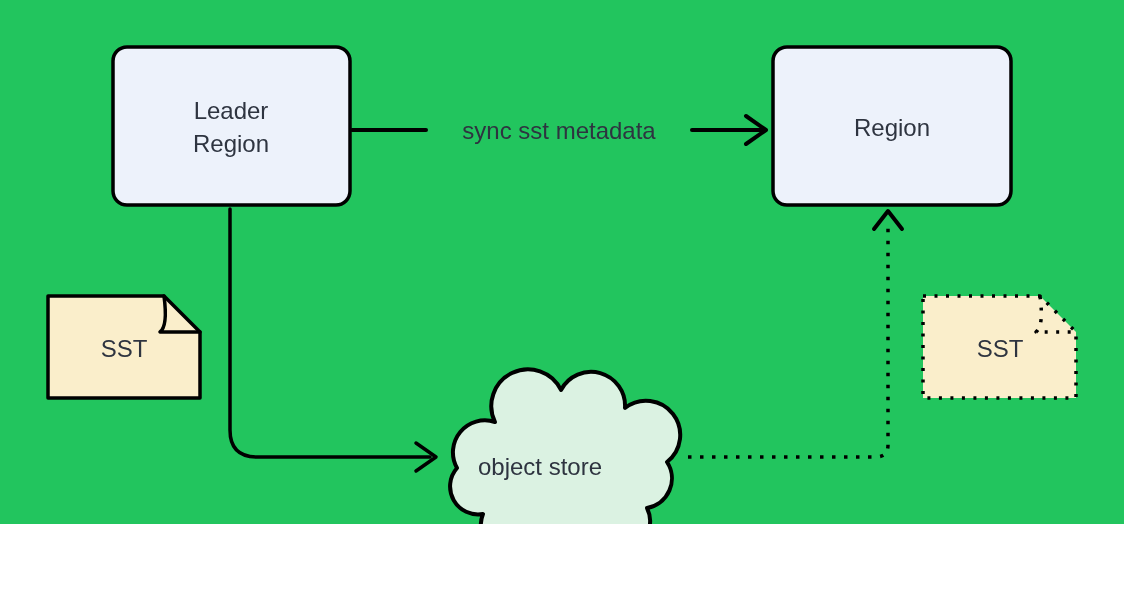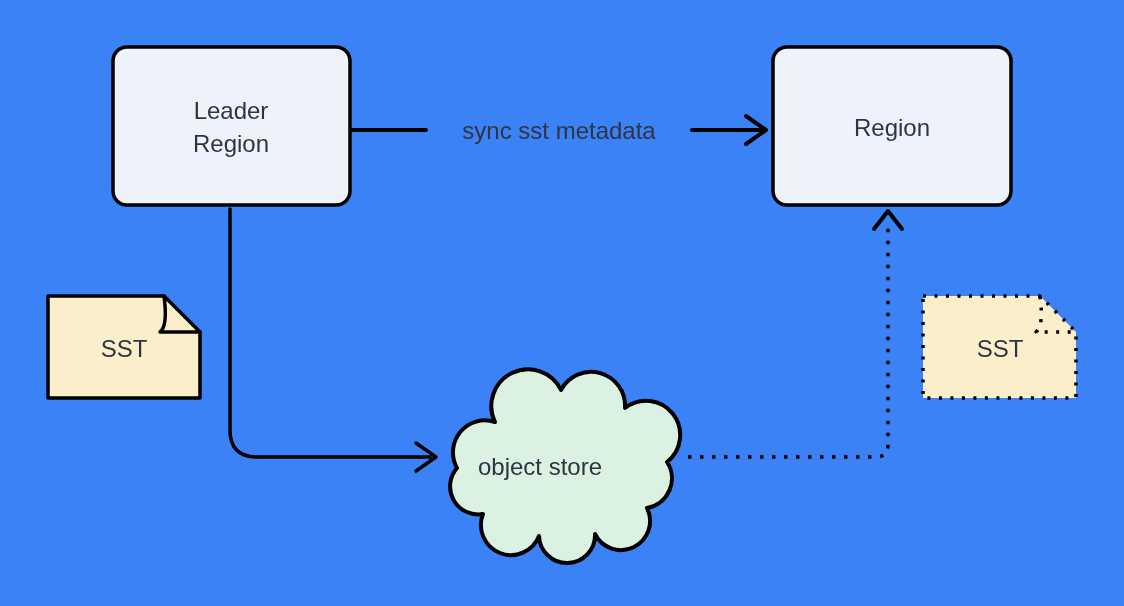--- a/index.html
+++ b/index.html
@@ -3,22 +3,22 @@
 <meta charset="utf-8">
 <style>
   html, body {
     margin: 0;
     padding: 0;
     background: #ffffff;
   }
   .stage {
     position: relative;
     width: 1124px;
-    height: 606px;
-    background: #3b82f6;
+    height: 524px;
+    background: #22c55e;
     overflow: hidden;
     font-family: "Liberation Sans", sans-serif;
   }
   .stage svg.layer {
     position: absolute;
     left: 0;
     top: 0;
   }
   .label {
     position: absolute;

